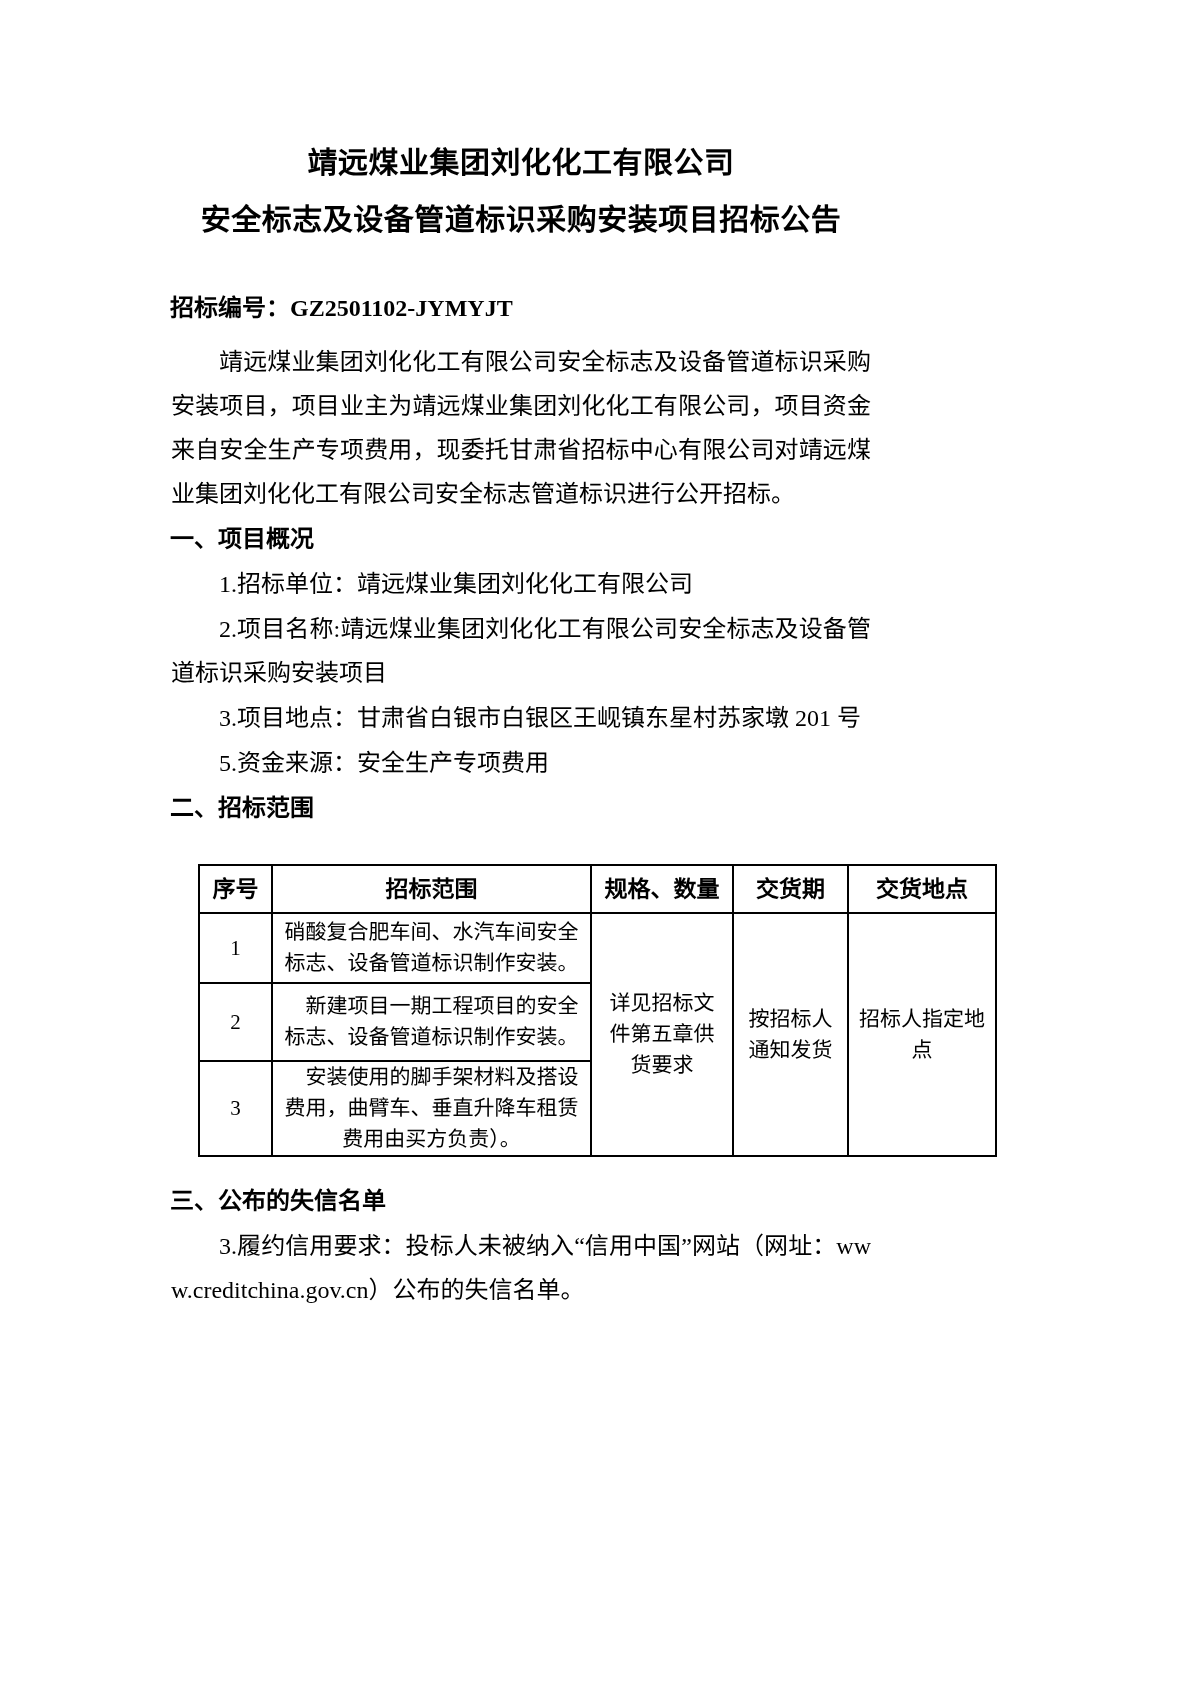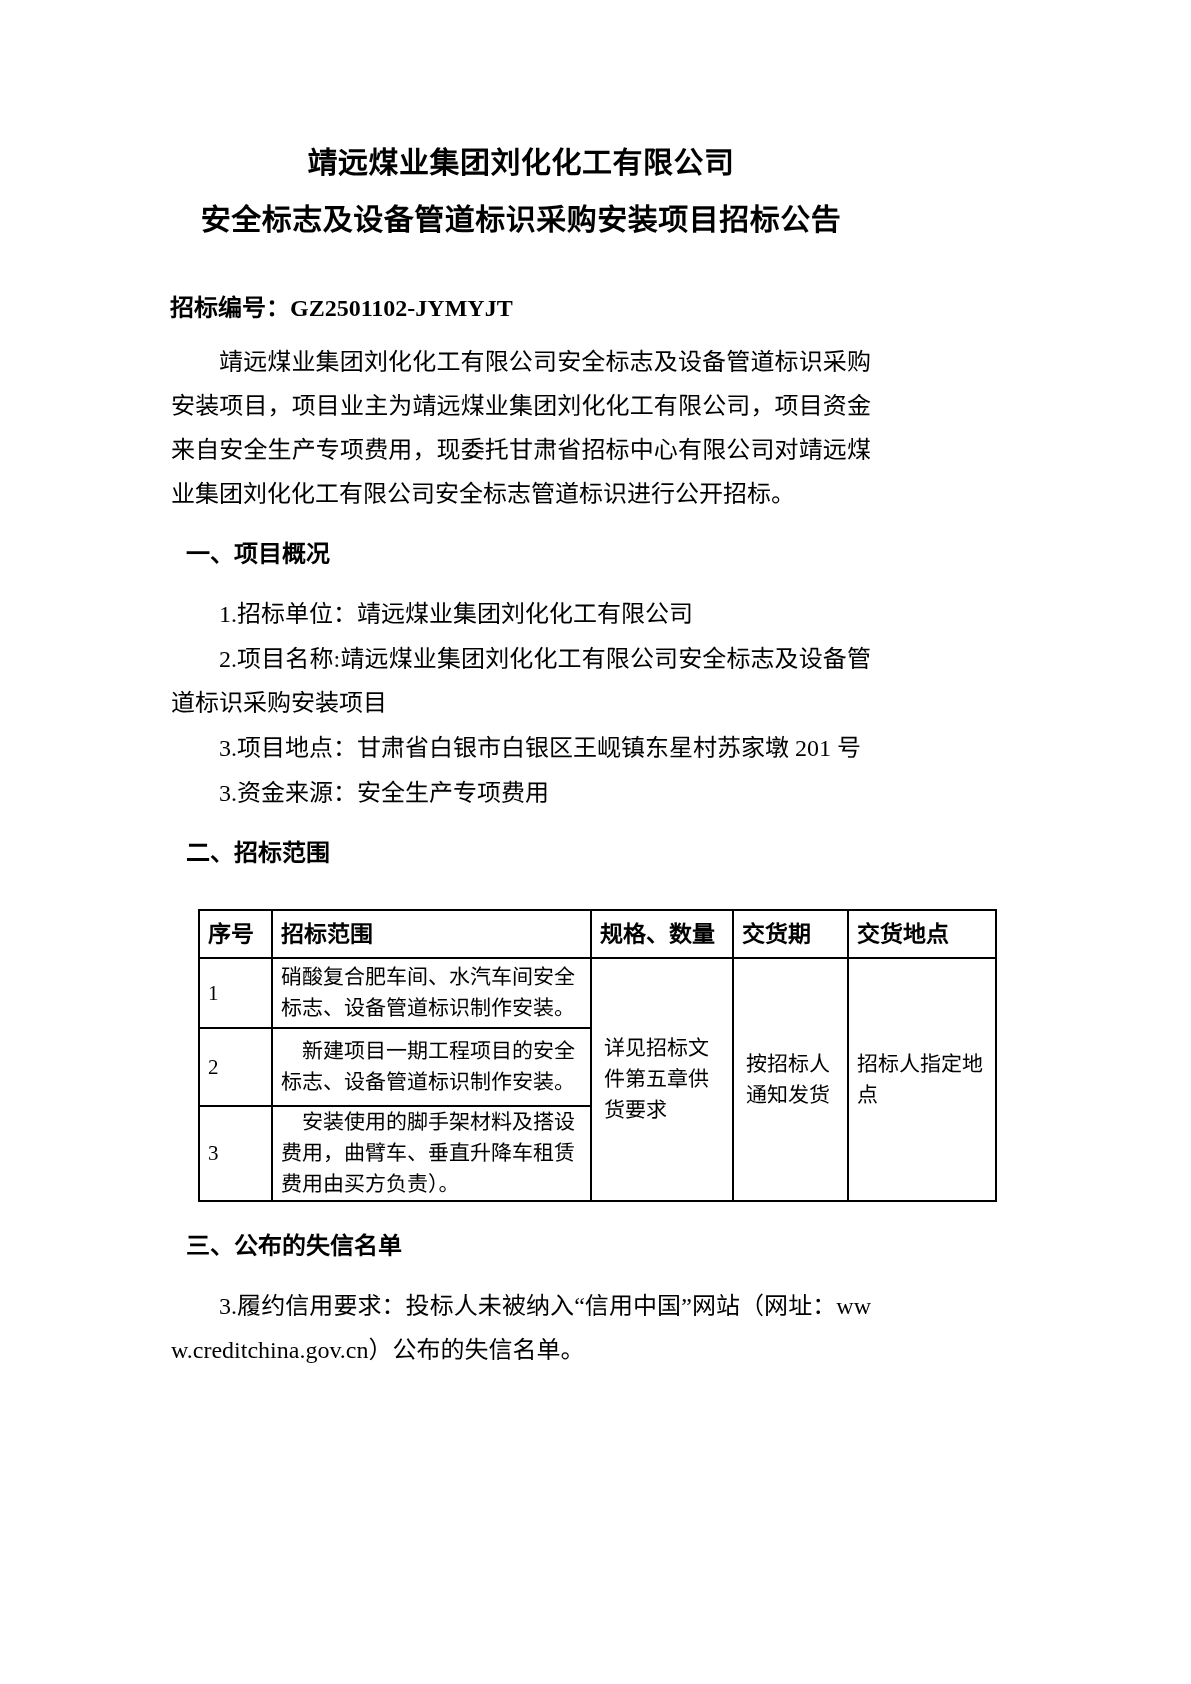--- a/index.html
+++ b/index.html
@@ -28,38 +28,38 @@
     font-size:24px;line-height:44px;
   }
   .para{
     margin:1px;
     font-size:24px;line-height:44px;
     text-align:justify;
   }
   .intro{margin-top:10px;}
   .indent{text-indent:2em;}
   .sec-heading{
-    margin:16px;
+    margin:0;
     font-family:Liberation Sans, sans-serif;
     font-weight:bold;
     font-size:24px;line-height:44px;
   }
   .breakall{word-break:break-all;}
   .s3-first{margin-top:12px;}
 
   table.scope{
     border-collapse:collapse;
     table-layout:fixed;
     width:797px;
     margin:34px 0 22px 28px;
   }
   table.scope th, table.scope td{
     border:2px solid #000;
     padding:0 8px;
-    text-align:left;
+    text-align:center;
     vertical-align:middle;
     font-size:21px;line-height:31px;
     overflow:hidden;
   }
   table.scope th{
     font-weight:bold;
     font-size:23px;
     font-family:"Liberation Sans","DejaVu Sans",sans-serif;
   }
   table.scope tr.hrow{height:48px;}
@@ -78,21 +78,21 @@
   <h1 class="doc-title second">安全标志及设备管道标识采购安装项目招标公告</h1>
 
   <p class="bid-line"><span>招标编号：</span><span>GZ2501102-JYMYJT</span></p>
 
   <p class="para indent intro">靖远煤业集团刘化化工有限公司安全标志及设备管道标识采购安装项目，项目业主为靖远煤业集团刘化化工有限公司，项目资金来自安全生产专项费用，现委托甘肃省招标中心有限公司对靖远煤业集团刘化化工有限公司安全标志管道标识进行公开招标。</p>
 
   <h2 class="sec-heading">一、项目概况</h2>
   <p class="para indent">1.招标单位：靖远煤业集团刘化化工有限公司</p>
   <p class="para indent">2.项目名称:靖远煤业集团刘化化工有限公司安全标志及设备管道标识采购安装项目</p>
   <p class="para indent">3.项目地点：甘肃省白银市白银区王岘镇东星村苏家墩 201 号</p>
-  <p class="para indent">3.资金来源：安全生产专项费用</p>
+  <p class="para indent">5.资金来源：安全生产专项费用</p>
 
   <h2 class="sec-heading">二、招标范围</h2>
 
   <table class="scope">
     <colgroup>
       <col style="width:73px">
       <col style="width:319px">
       <col style="width:142px">
       <col style="width:115px">
       <col style="width:148px">

